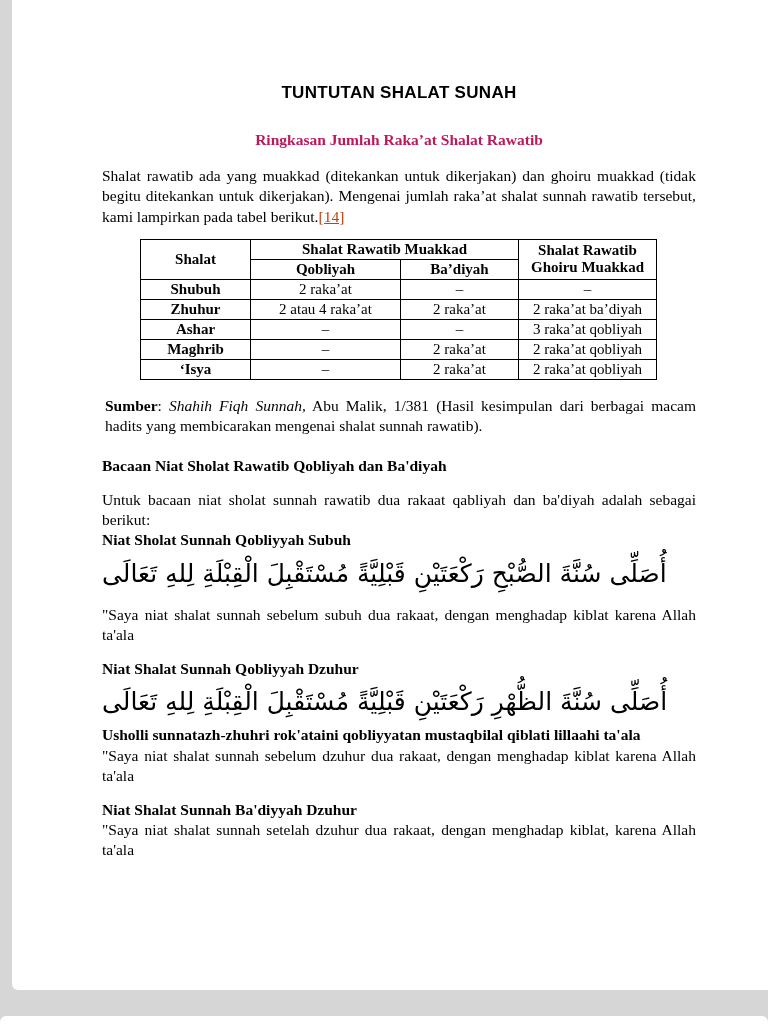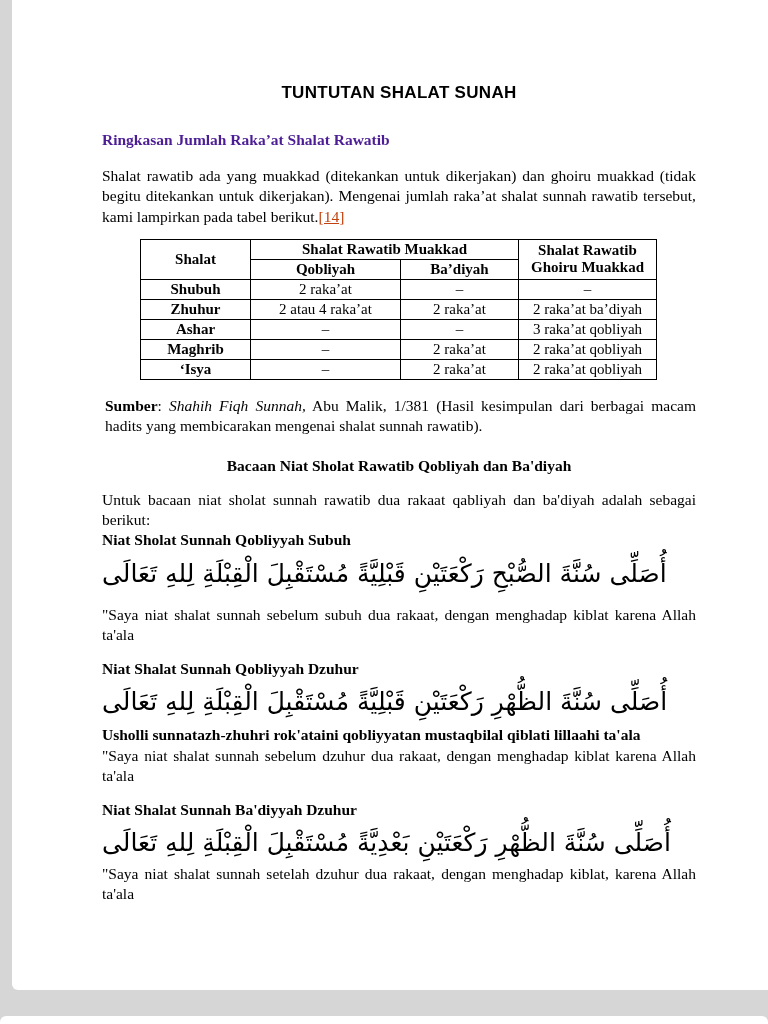--- a/index.html
+++ b/index.html
@@ -38,24 +38,25 @@
   .doc-title {
     font-family: "Liberation Sans", sans-serif;
     font-size: 17px;
     font-weight: bold;
     text-align: center;
     letter-spacing: 0.3px;
     margin: 0;
   }
   p { margin: 0; }
   .heading-red {
-    color: #4c1d95;
+    color: #be185d;
     font-size: 15.5px;
     font-weight: bold;
     margin: 26px 0 0;
+    text-align: center;
   }
   .para {
     margin-top: 16px;
     text-align: justify;
   }
   .footnote-link {
     color: #c2410c;
     text-decoration: underline;
     cursor: pointer;
   }
@@ -80,21 +81,20 @@
   .rawatib .c4 { width: 138px; }
   .sumber {
     margin-top: 16px;
     text-align: justify;
     padding-left: 3px;
   }
   .heading-bold {
     font-size: 15.5px;
     font-weight: bold;
     margin: 20px 0 0;
-    text-align: center;
   }
   .intro {
     margin-top: 14px;
     text-align: justify;
   }
   .entry-title {
     font-size: 15.5px;
     font-weight: bold;
     margin: 14px 0 0;
   }
@@ -197,20 +197,19 @@
 
       <div class="entry">
         <h4 class="entry-title">Niat Shalat Sunnah Qobliyyah Dzuhur</h4>
         <div class="arabic" dir="rtl">أُصَلِّى سُنَّةَ الظُّهْرِ رَكْعَتَيْنِ قَبْلِيَّةً مُسْتَقْبِلَ الْقِبْلَةِ لِلهِ تَعَالَى</div>
         <p class="latin">Usholli sunnatazh-zhuhri rok'ataini qobliyyatan mustaqbilal qiblati lillaahi ta'ala</p>
         <p class="translation">"Saya niat shalat sunnah sebelum dzuhur dua rakaat, dengan menghadap kiblat karena Allah ta'ala</p>
       </div>
 
       <div class="entry">
         <h4 class="entry-title">Niat Shalat Sunnah Ba'diyyah Dzuhur</h4>
-        <div class="arabic" dir="rtl">أُصَلِّى سُنَّةَ الظُّهْرِ رَكْعَتَيْنِ بَعْدِيَّةً مُسْتَقْبِلَ الْقِبْلَةِ لِلهِ تَعَالَى</div>
         <p class="translation">"Saya niat shalat sunnah setelah dzuhur dua rakaat, dengan menghadap kiblat, karena Allah ta'ala</p>
       </div>
 
     </div>
   </div>
   <div class="sheet-next"></div>
 </div>
 
 </body></html>

